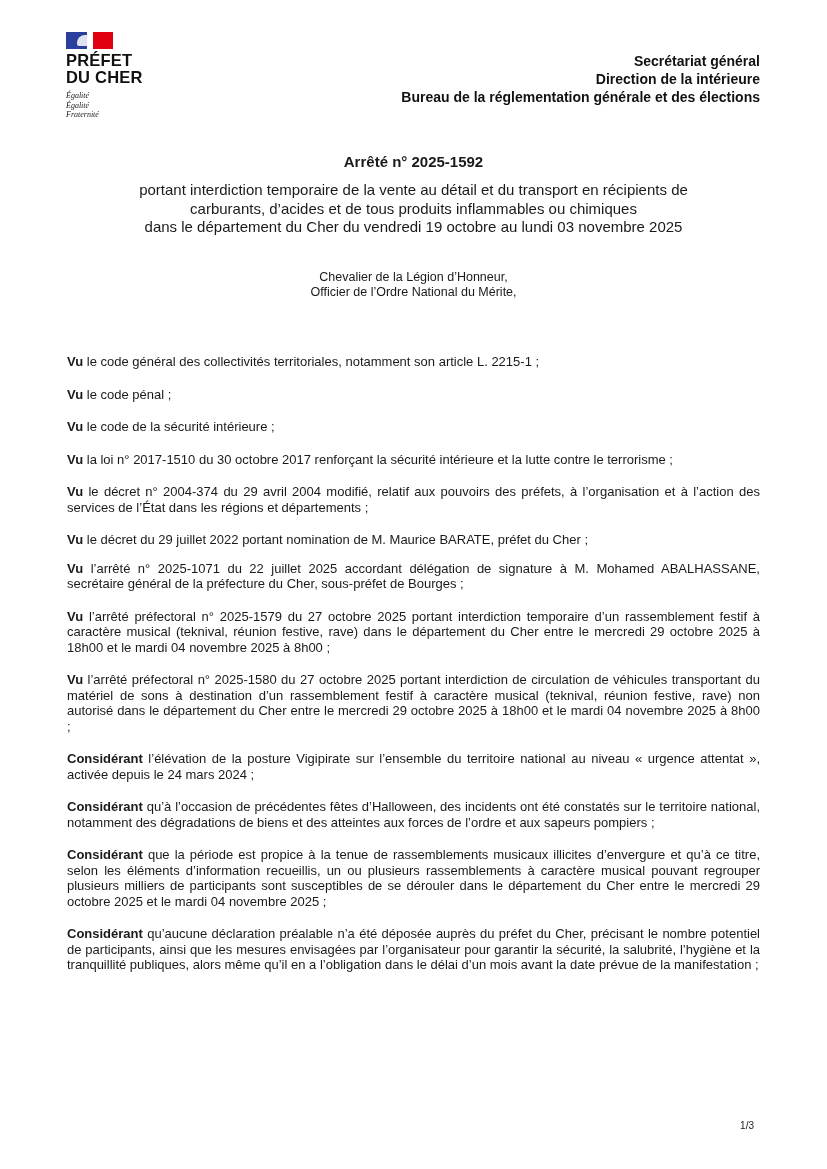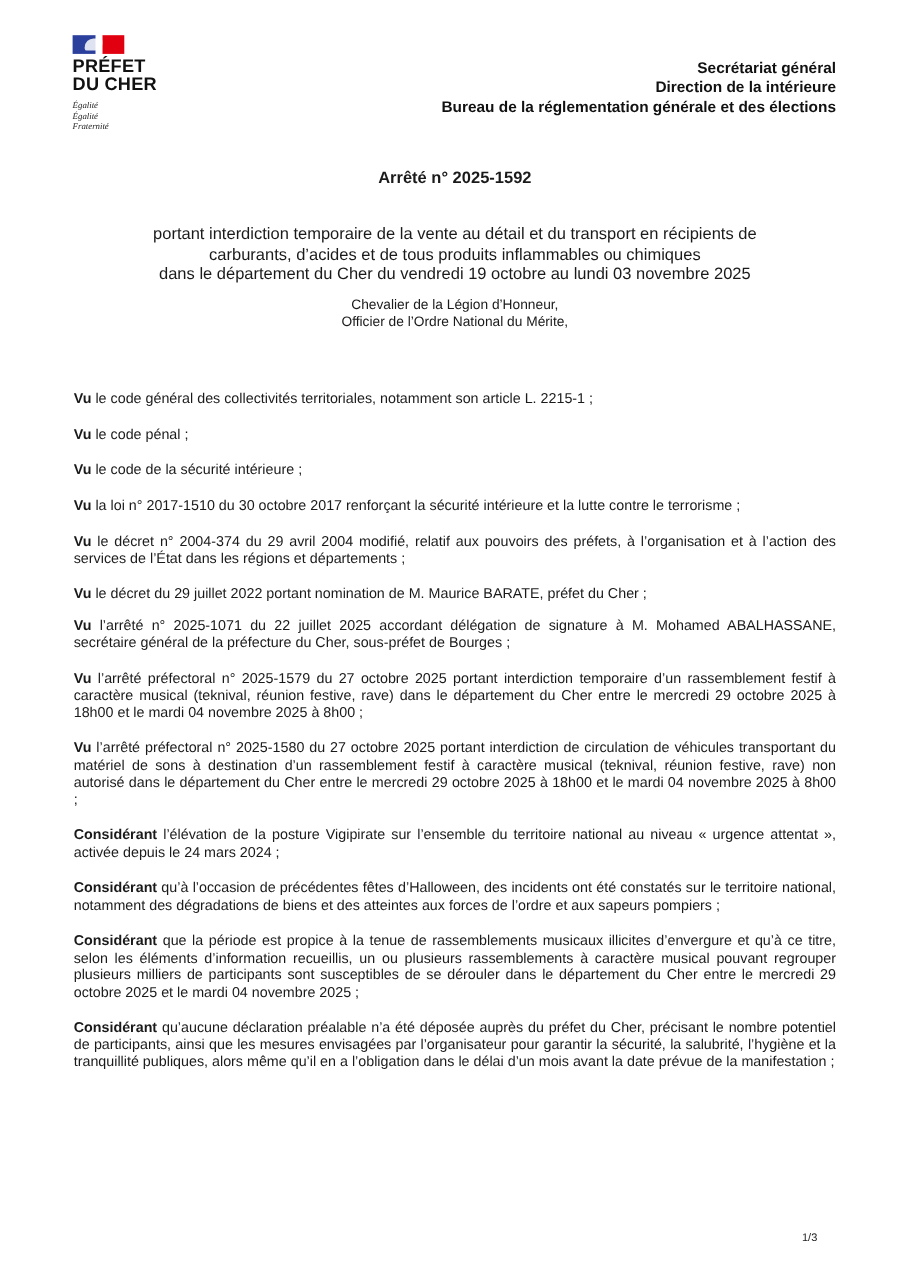--- a/index.html
+++ b/index.html
@@ -13,27 +13,27 @@
   .flag .b { width: 21px; height: 17px; background: #2b3f9c; }
   .flag .w { width: 6px; height: 17px; background: #ffffff; position: relative; }
   .flag .r { width: 20px; height: 17px; background: #e1000f; }
   .flag .w::before { content: ""; position: absolute; left: -10px; top: 3px; width: 16px; height: 11px; background: #ffffff; border-radius: 8px 2px 6px 2px; opacity: .85; }
   .org { font-weight: bold; font-size: 16.5px; line-height: 17px; margin-top: 3px; letter-spacing: 0.2px; color: #111; }
   .motto { font-family: "Liberation Serif", "DejaVu Serif", serif; font-style: italic; font-size: 8px; line-height: 9.5px; margin-top: 5px; color: #222; }
 
   .service { position: absolute; right: 67px; top: 52px; text-align: right; font-weight: bold; font-size: 14px; line-height: 18px; color: #111; }
 
   .title { position: absolute; left: 0; right: 0; top: 153px; text-align: center; font-weight: bold; font-size: 15px; }
-  .subject { position: absolute; left: 60px; right: 60px; top: 204px; text-align: center; font-size: 15px; line-height: 18.5px; }
+  .subject { position: absolute; left: 60px; right: 60px; top: 181px; text-align: center; font-size: 15px; line-height: 18.5px; }
   .prefet { position: absolute; left: 0; right: 0; top: 270px; text-align: center; font-size: 12.5px; line-height: 15px; }
 
   .body { position: absolute; left: 67px; right: 67px; top: 354px; font-size: 13px; line-height: 15.5px; }
   .body p { margin: 0; text-align: justify; text-align-last: left; }
   .body b { font-weight: bold; }
-  .pageno { position: absolute; right: 84px; top: 1120px; font-size: 10px; }
+  .pageno { position: absolute; right: 73px; top: 1120px; font-size: 10px; }
 </style>
 </head>
 <body>
 
 <div class="logo">
   <div class="flag">
     <div class="b"></div>
       <div class="w"></div>
       <div class="r"></div>
   </div>

